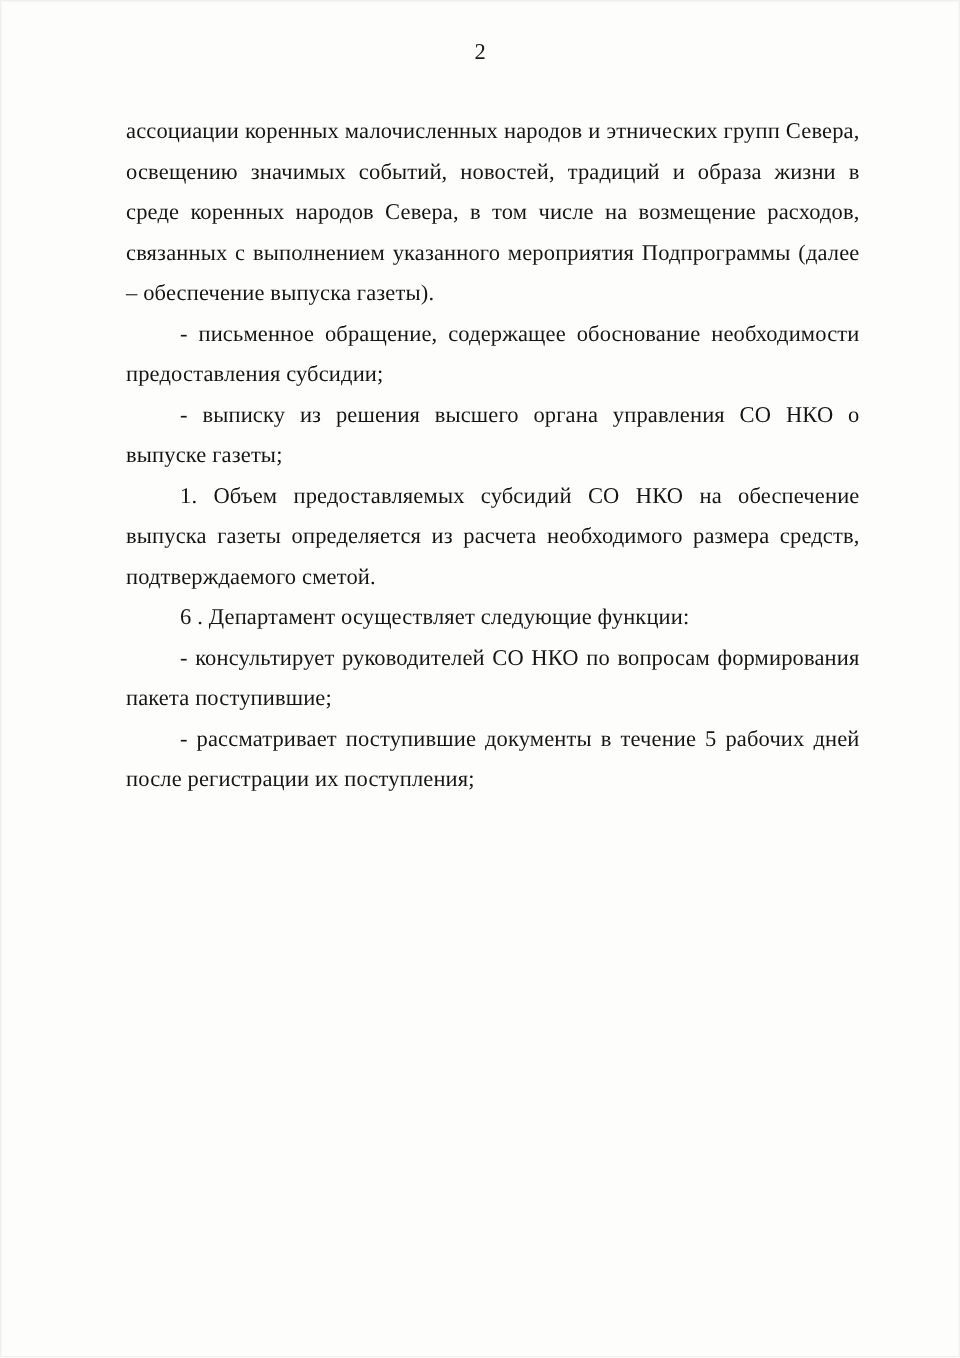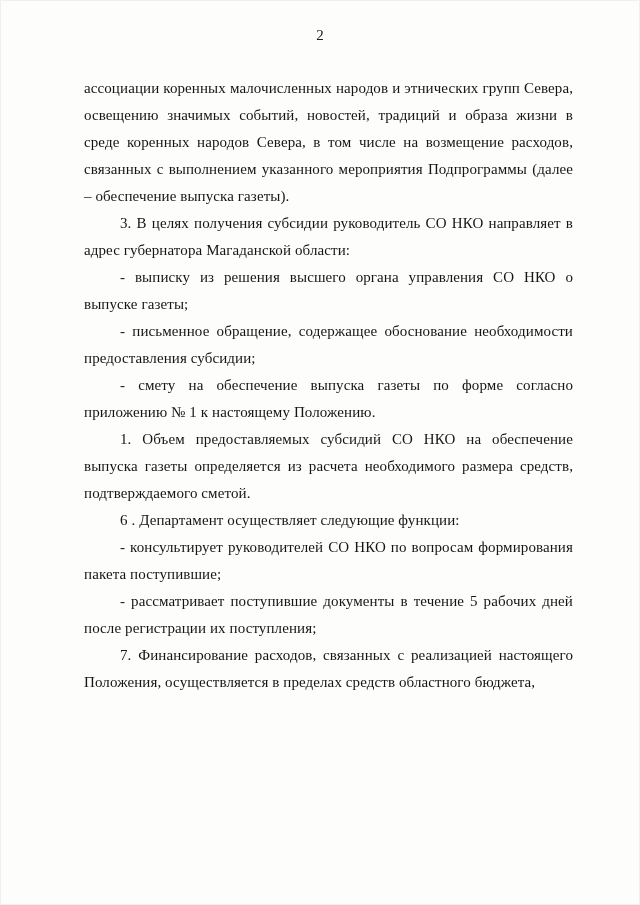--- a/index.html
+++ b/index.html
@@ -48,23 +48,20 @@
   }
 </style>
 </head>
 <body>
 
 <div class="page">
   <div class="page-number">2</div>
 
   <div class="content">
     <p class="para no-indent">ассоциации коренных малочисленных народов и этнических групп Севера, освещению значимых событий, новостей, традиций и образа жизни в среде коренных народов Севера, в том числе на возмещение расходов, связанных с выполнением указанного мероприятия Подпрограммы (далее – обеспечение выпуска газеты).</p>
-    <p class="para">3. В целях получения субсидии руководитель СО НКО направляет в адрес губернатора Магаданской области:</p>
+    <p class="para">- письменное обращение, содержащее обоснование необходимости предоставления субсидии;</p>
     <p class="para">- выписку из решения высшего органа управления СО НКО о выпуске газеты;</p>
-    <p class="para">- письменное обращение, содержащее обоснование необходимости предоставления субсидии;</p>
-    <p class="para">- смету на обеспечение выпуска газеты по форме согласно приложению № 1 к настоящему Положению.</p>
     <p class="para">1. Объем предоставляемых субсидий СО НКО на обеспечение выпуска газеты определяется из расчета необходимого размера средств, подтверждаемого сметой.</p>
     <p class="para">6 . Департамент осуществляет следующие функции:</p>
     <p class="para">- консультирует руководителей СО НКО по вопросам формирования пакета поступившие;</p>
     <p class="para">- рассматривает поступившие документы в течение 5 рабочих дней после регистрации их поступления;</p>
-    <p class="para">7. Финансирование расходов, связанных с реализацией настоящего Положения, осуществляется в пределах средств областного бюджета,</p>
   </div>
 </div>
 
 </body></html>

